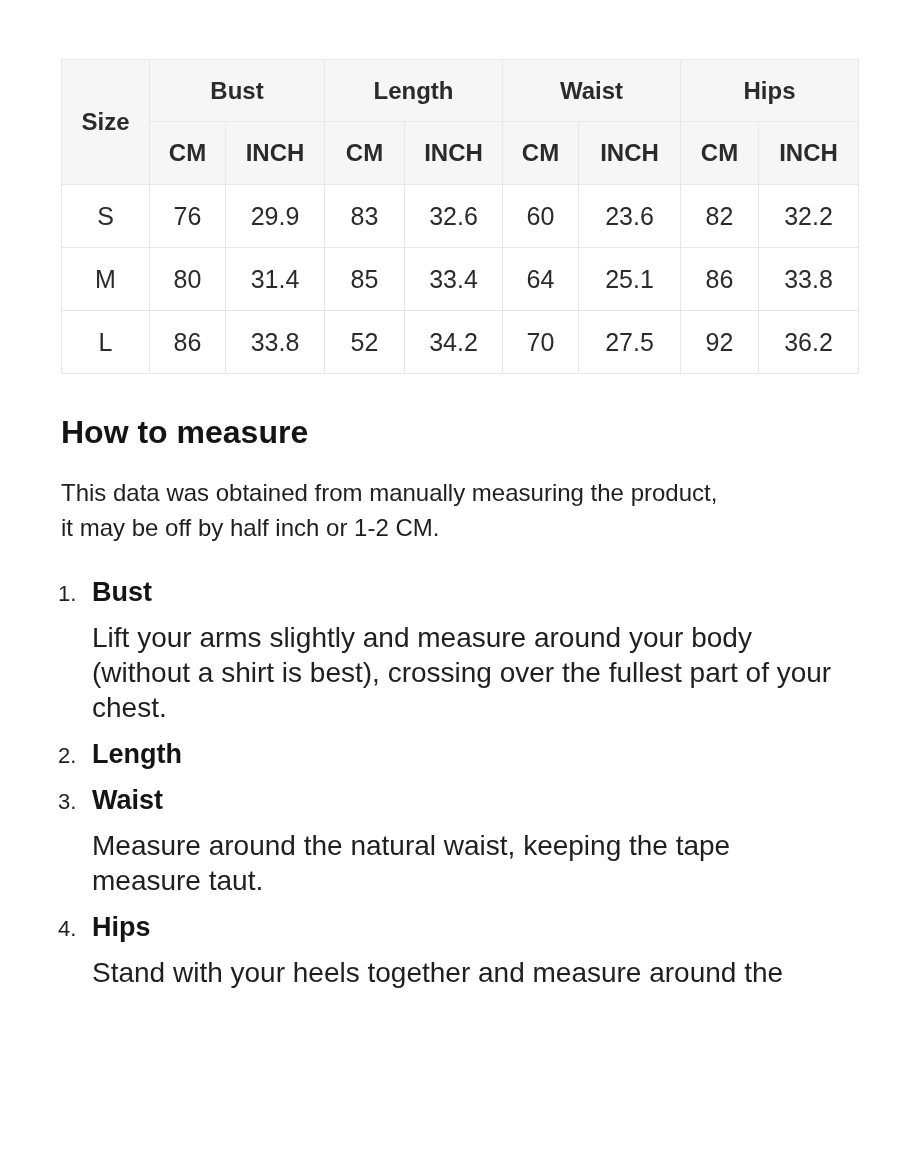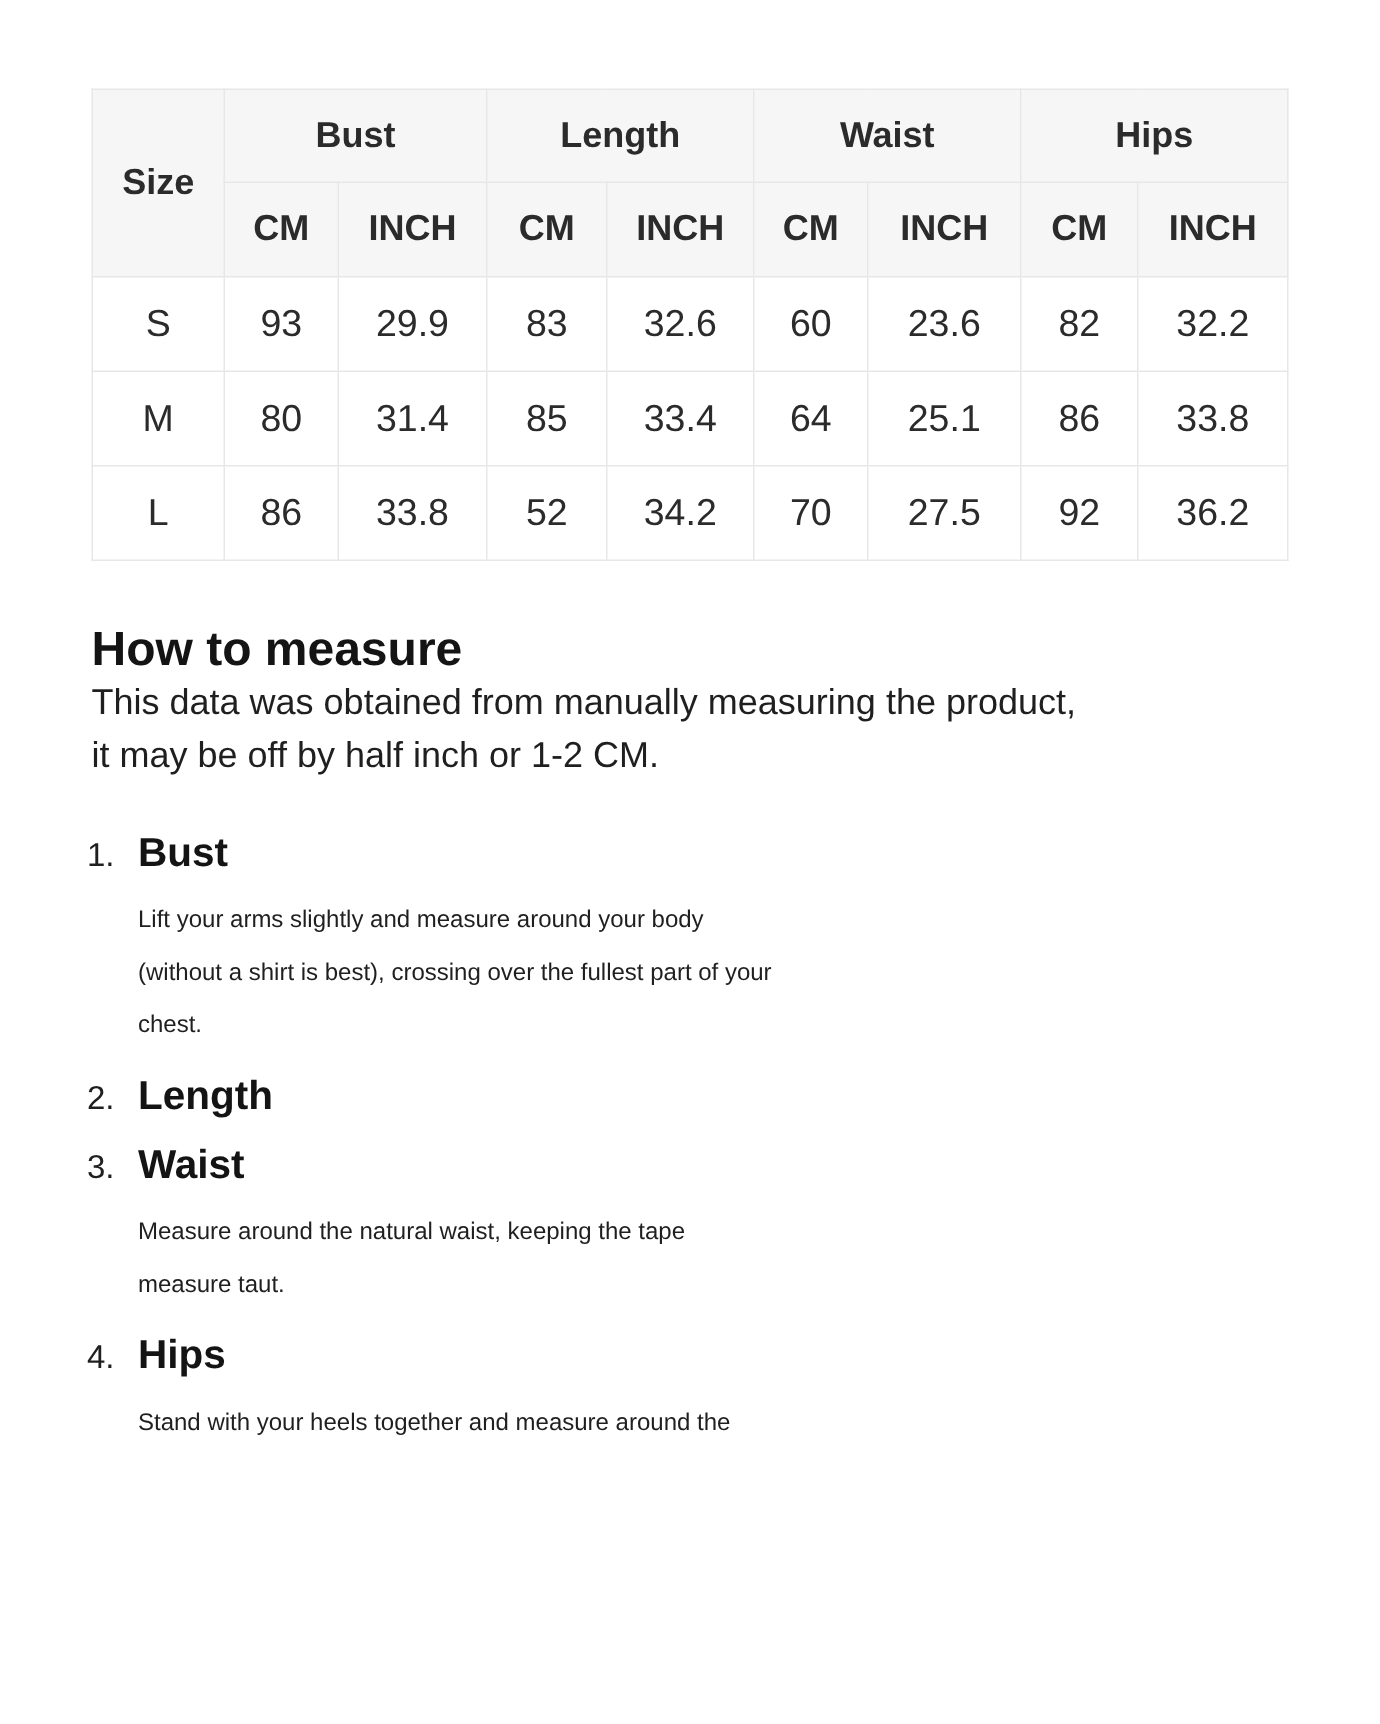--- a/index.html
+++ b/index.html
@@ -37,21 +37,21 @@
     font-weight:normal;
     background:#ffffff;
     color:#2b2b2b;
   }
 
   
   .howto-heading{
     font-size:32px;
     font-weight:bold;
     line-height:37px;
-    margin:40px 0 0 0;
+    margin:40px 0 24px 0;
     color:#141414;
   }
   .intro{
     font-size:24px;
     line-height:35px;
     margin:0 0 30px 0;
   }
   .intro .line{display:block;}
 
   ol.steps{list-style:none;margin:0;padding:0;}
@@ -69,21 +69,21 @@
     color:#1f1f1f;
   }
   .step-title{
     font-size:27px;
     font-weight:bold;
     line-height:34px;
     margin:0 0 11px 0;
     color:#141414;
   }
   .step-desc{
-    font-size:16px;
+    font-size:28px;
     line-height:35px;
     margin:0;
   }
   .step-desc .line{display:block;}
 </style>
 </head>
 <body>
 
 <div class="page">
 
@@ -114,21 +114,21 @@
         <th>INCH</th>
         <th>CM</th>
         <th>INCH</th>
         <th>CM</th>
         <th>INCH</th>
       </tr>
     </thead>
     <tbody>
       <tr>
         <td>S</td>
-        <td>93</td>
+        <td>76</td>
         <td>29.9</td>
         <td>83</td>
         <td>32.6</td>
         <td>60</td>
         <td>23.6</td>
         <td>82</td>
         <td>32.2</td>
       </tr>
       <tr>
         <td>M</td>

